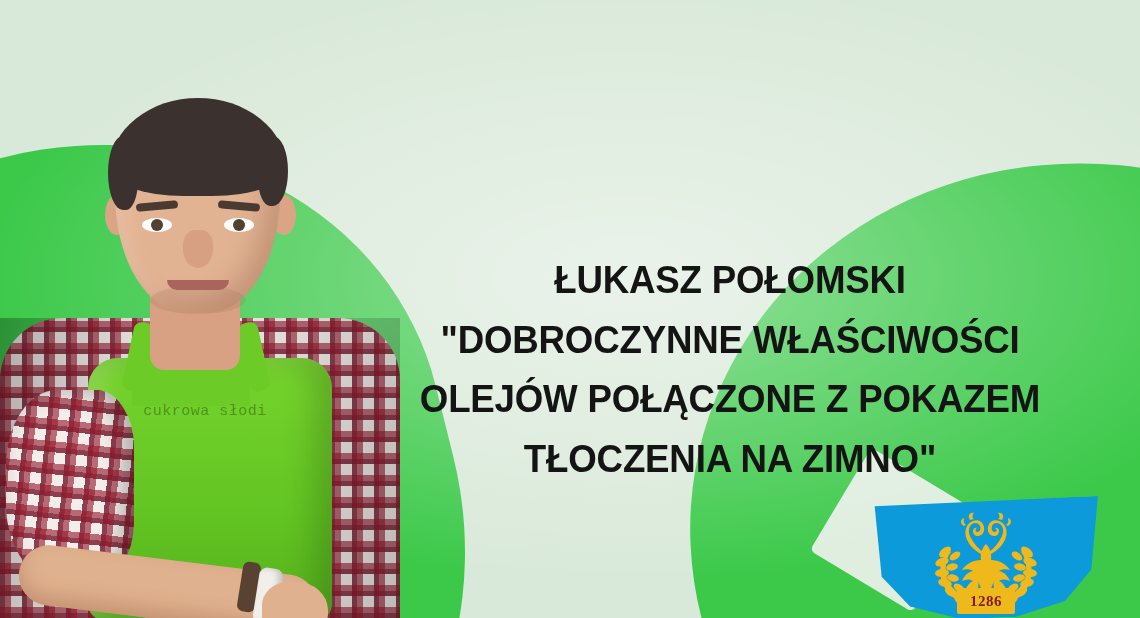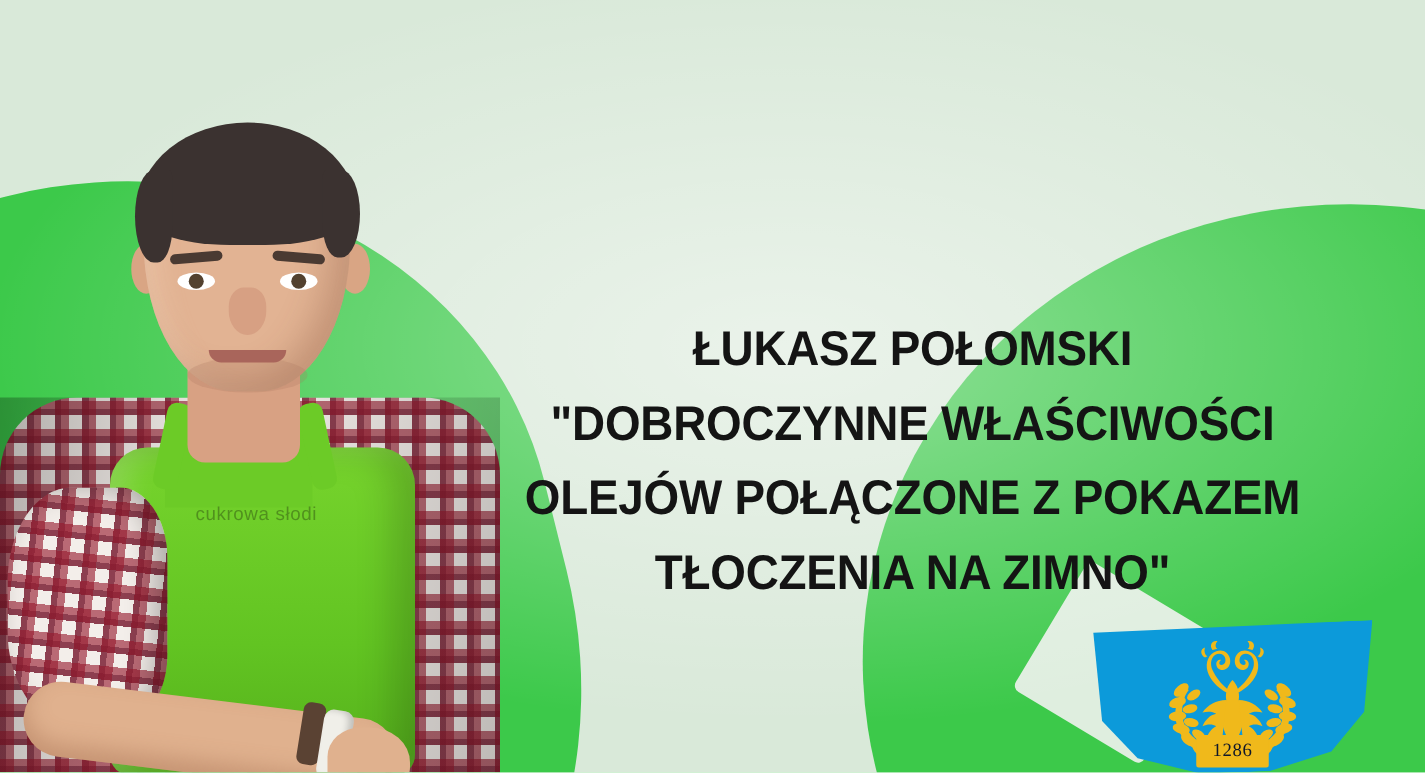--- a/index.html
+++ b/index.html
@@ -260,21 +260,21 @@
   }
   .p-strap-l { left: 128px; transform: rotate(12deg); }
   .p-strap-r { left: 244px; transform: rotate(-12deg); }
   .p-apron-text {
     position: absolute;
     left: 140px;
     top: 312px;
     width: 130px;
     text-align: center;
     color: rgba(55,95,20,0.55);
-    font-family: Liberation Sans, sans-serif;
+    font-family: Liberation Mono, monospace;
     font-size: 15px;
     line-height: 1.35;
     letter-spacing: 0.5px;
     filter: blur(0.6px);
   }
 
   
   .p-arm-low {
     position: absolute;
     left: 18px;
@@ -383,23 +383,23 @@
     left: 50%;
     top: 88px;
     transform: translateX(-50%);
     width: 58px;
     height: 26px;
     background: #f0b91b;
     border-radius: 2px;
     display: flex;
     align-items: center;
     justify-content: center;
-    color: #0f172a;
+    color: #7f1d1d;
     font-family: "Liberation Serif", serif;
-    font-weight: 400;
+    font-weight: 700;
     font-size: 15px;
     letter-spacing: 0.5px;
   }
 </style>
 </head>
 <body>
 
 <div id="poster">
 
   <div class="bg-base"></div>

